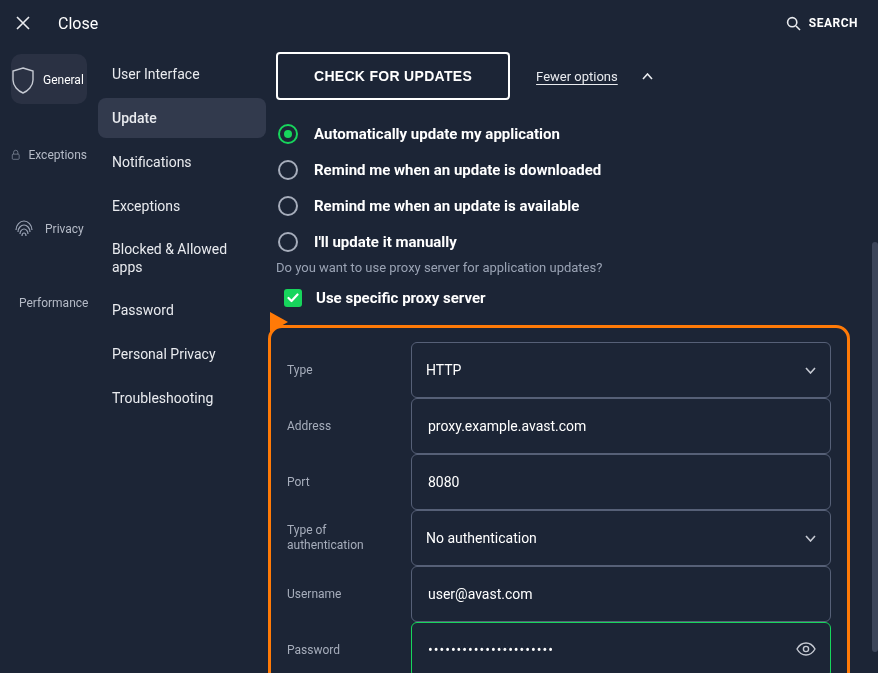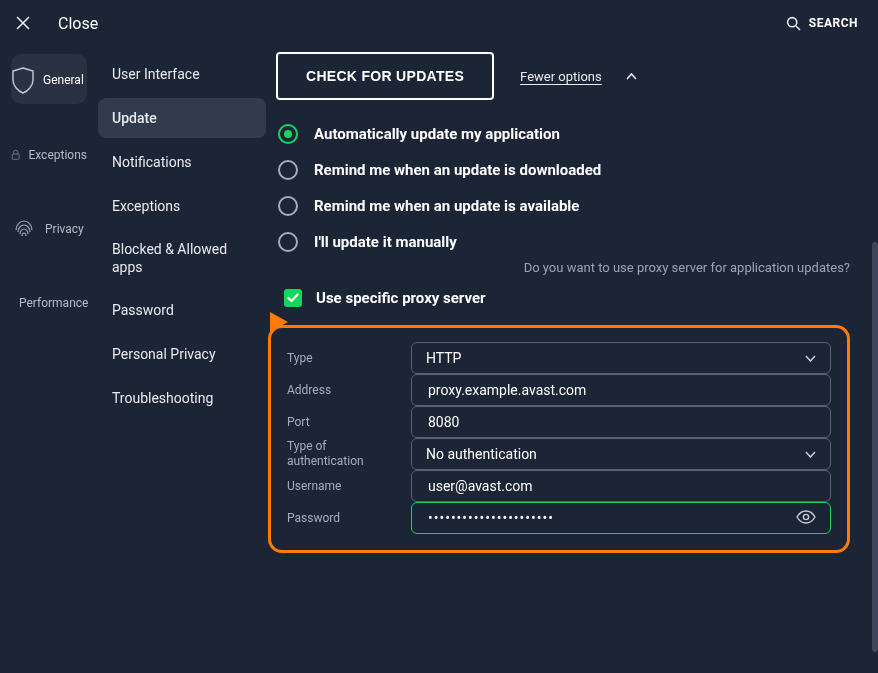--- a/index.html
+++ b/index.html
@@ -101,21 +101,21 @@
     gap: 26px;
     margin-bottom: 24px;
   }
   .btn-outline {
     border: 2px solid #fff;
     background: transparent;
     color: #fff;
     font-weight: 700;
     font-size: 14px;
     letter-spacing: .3px;
-    padding: 14px 28px;
+    padding: 14px 36px;
     border-radius: 4px;
     cursor: pointer;
   }
   .fewer {
     display: flex;
     align-items: center;
     gap: 24px;
     font-size: 13px;
     color: #e9ebef;
     text-decoration: underline;
@@ -150,21 +150,20 @@
     inset: 4px;
     border-radius: 50%;
     background: #17d55c;
   }
   .radio-label { font-weight: 700; font-size: 15px; }
 
   .question {
     font-size: 13px;
     color: #9aa3b4;
     margin-bottom: 14px;
-    text-align: right;
   }
 
   .checkrow {
     display: flex;
     align-items: center;
     gap: 14px;
     margin-bottom: 18px;
   }
   .checkbox {
     width: 18px; height: 18px;
@@ -199,21 +198,21 @@
     align-items: center;
     gap: 14px;
   }
   .form-row:last-child { margin-bottom: 0; }
   .form-label {
     font-size: 12px;
     color: #a6adbb;
     line-height: 1.25;
   }
   .input, .select {
-    height: 32px;
+    height: 56px;
     border: 1px solid #566077;
     background: transparent;
     border-radius: 6px;
     color: #fff;
     font-size: 14px;
     padding: 0 14px;
     display: flex;
     align-items: center;
     justify-content: space-between;
     cursor: text;

